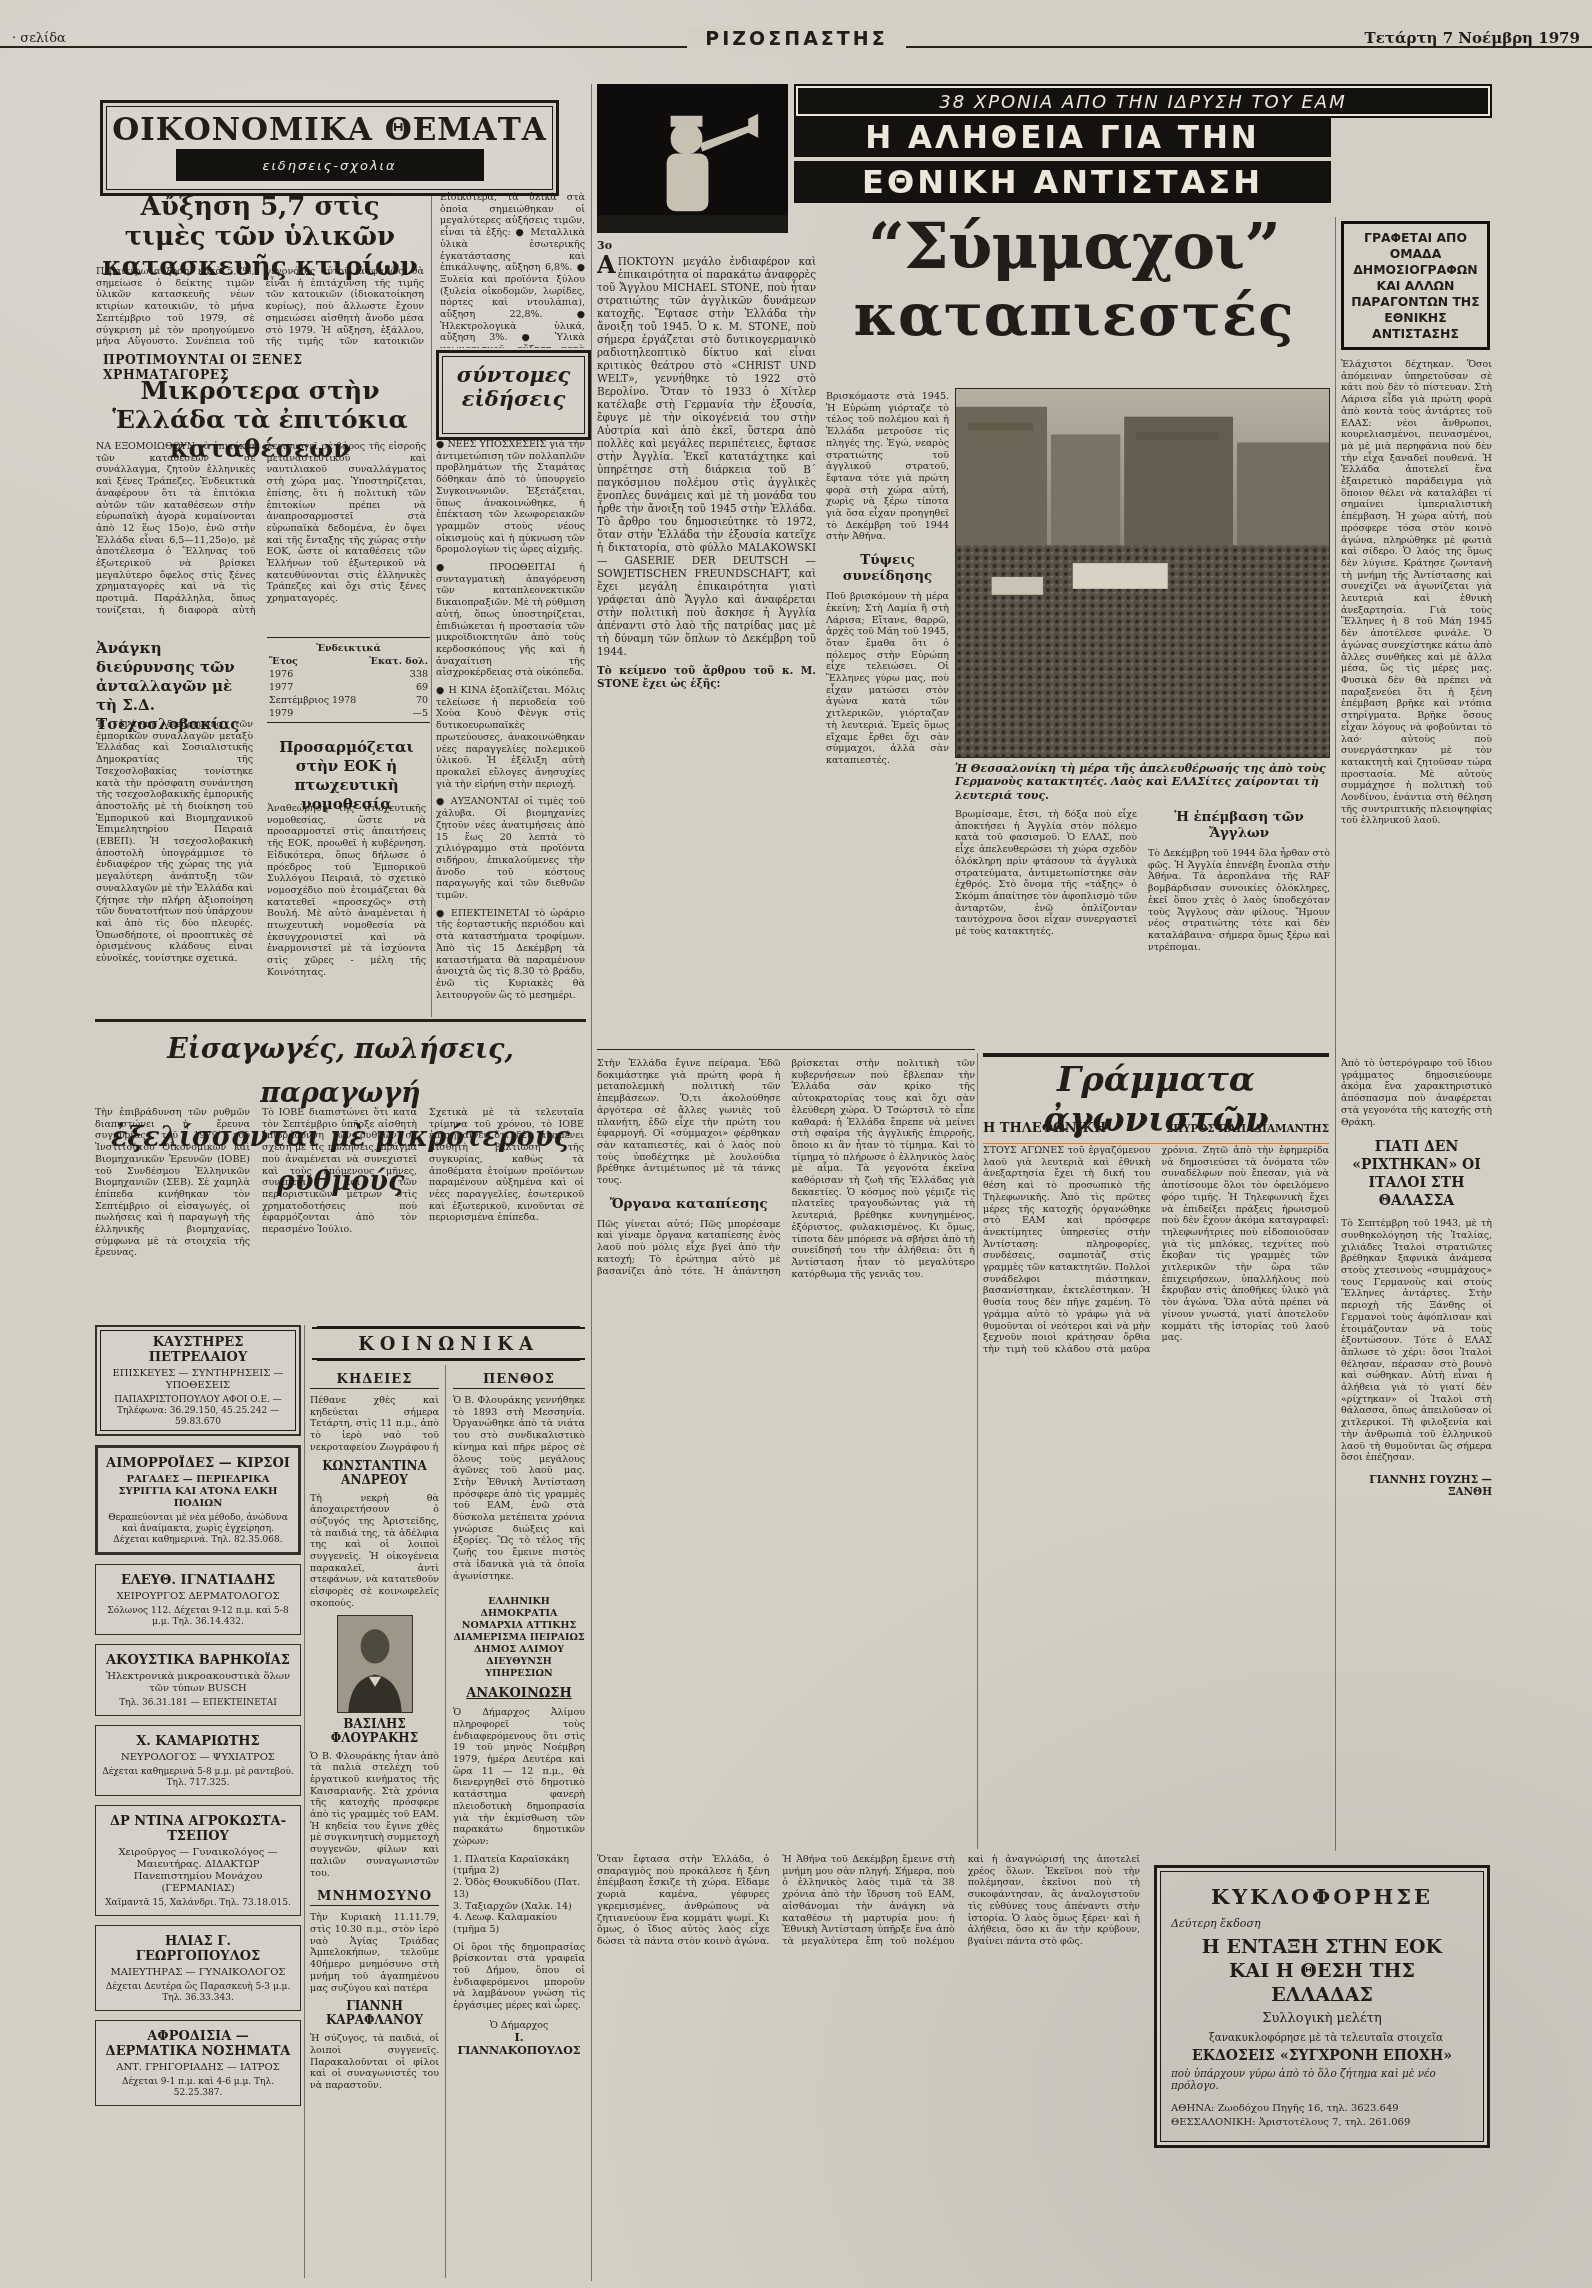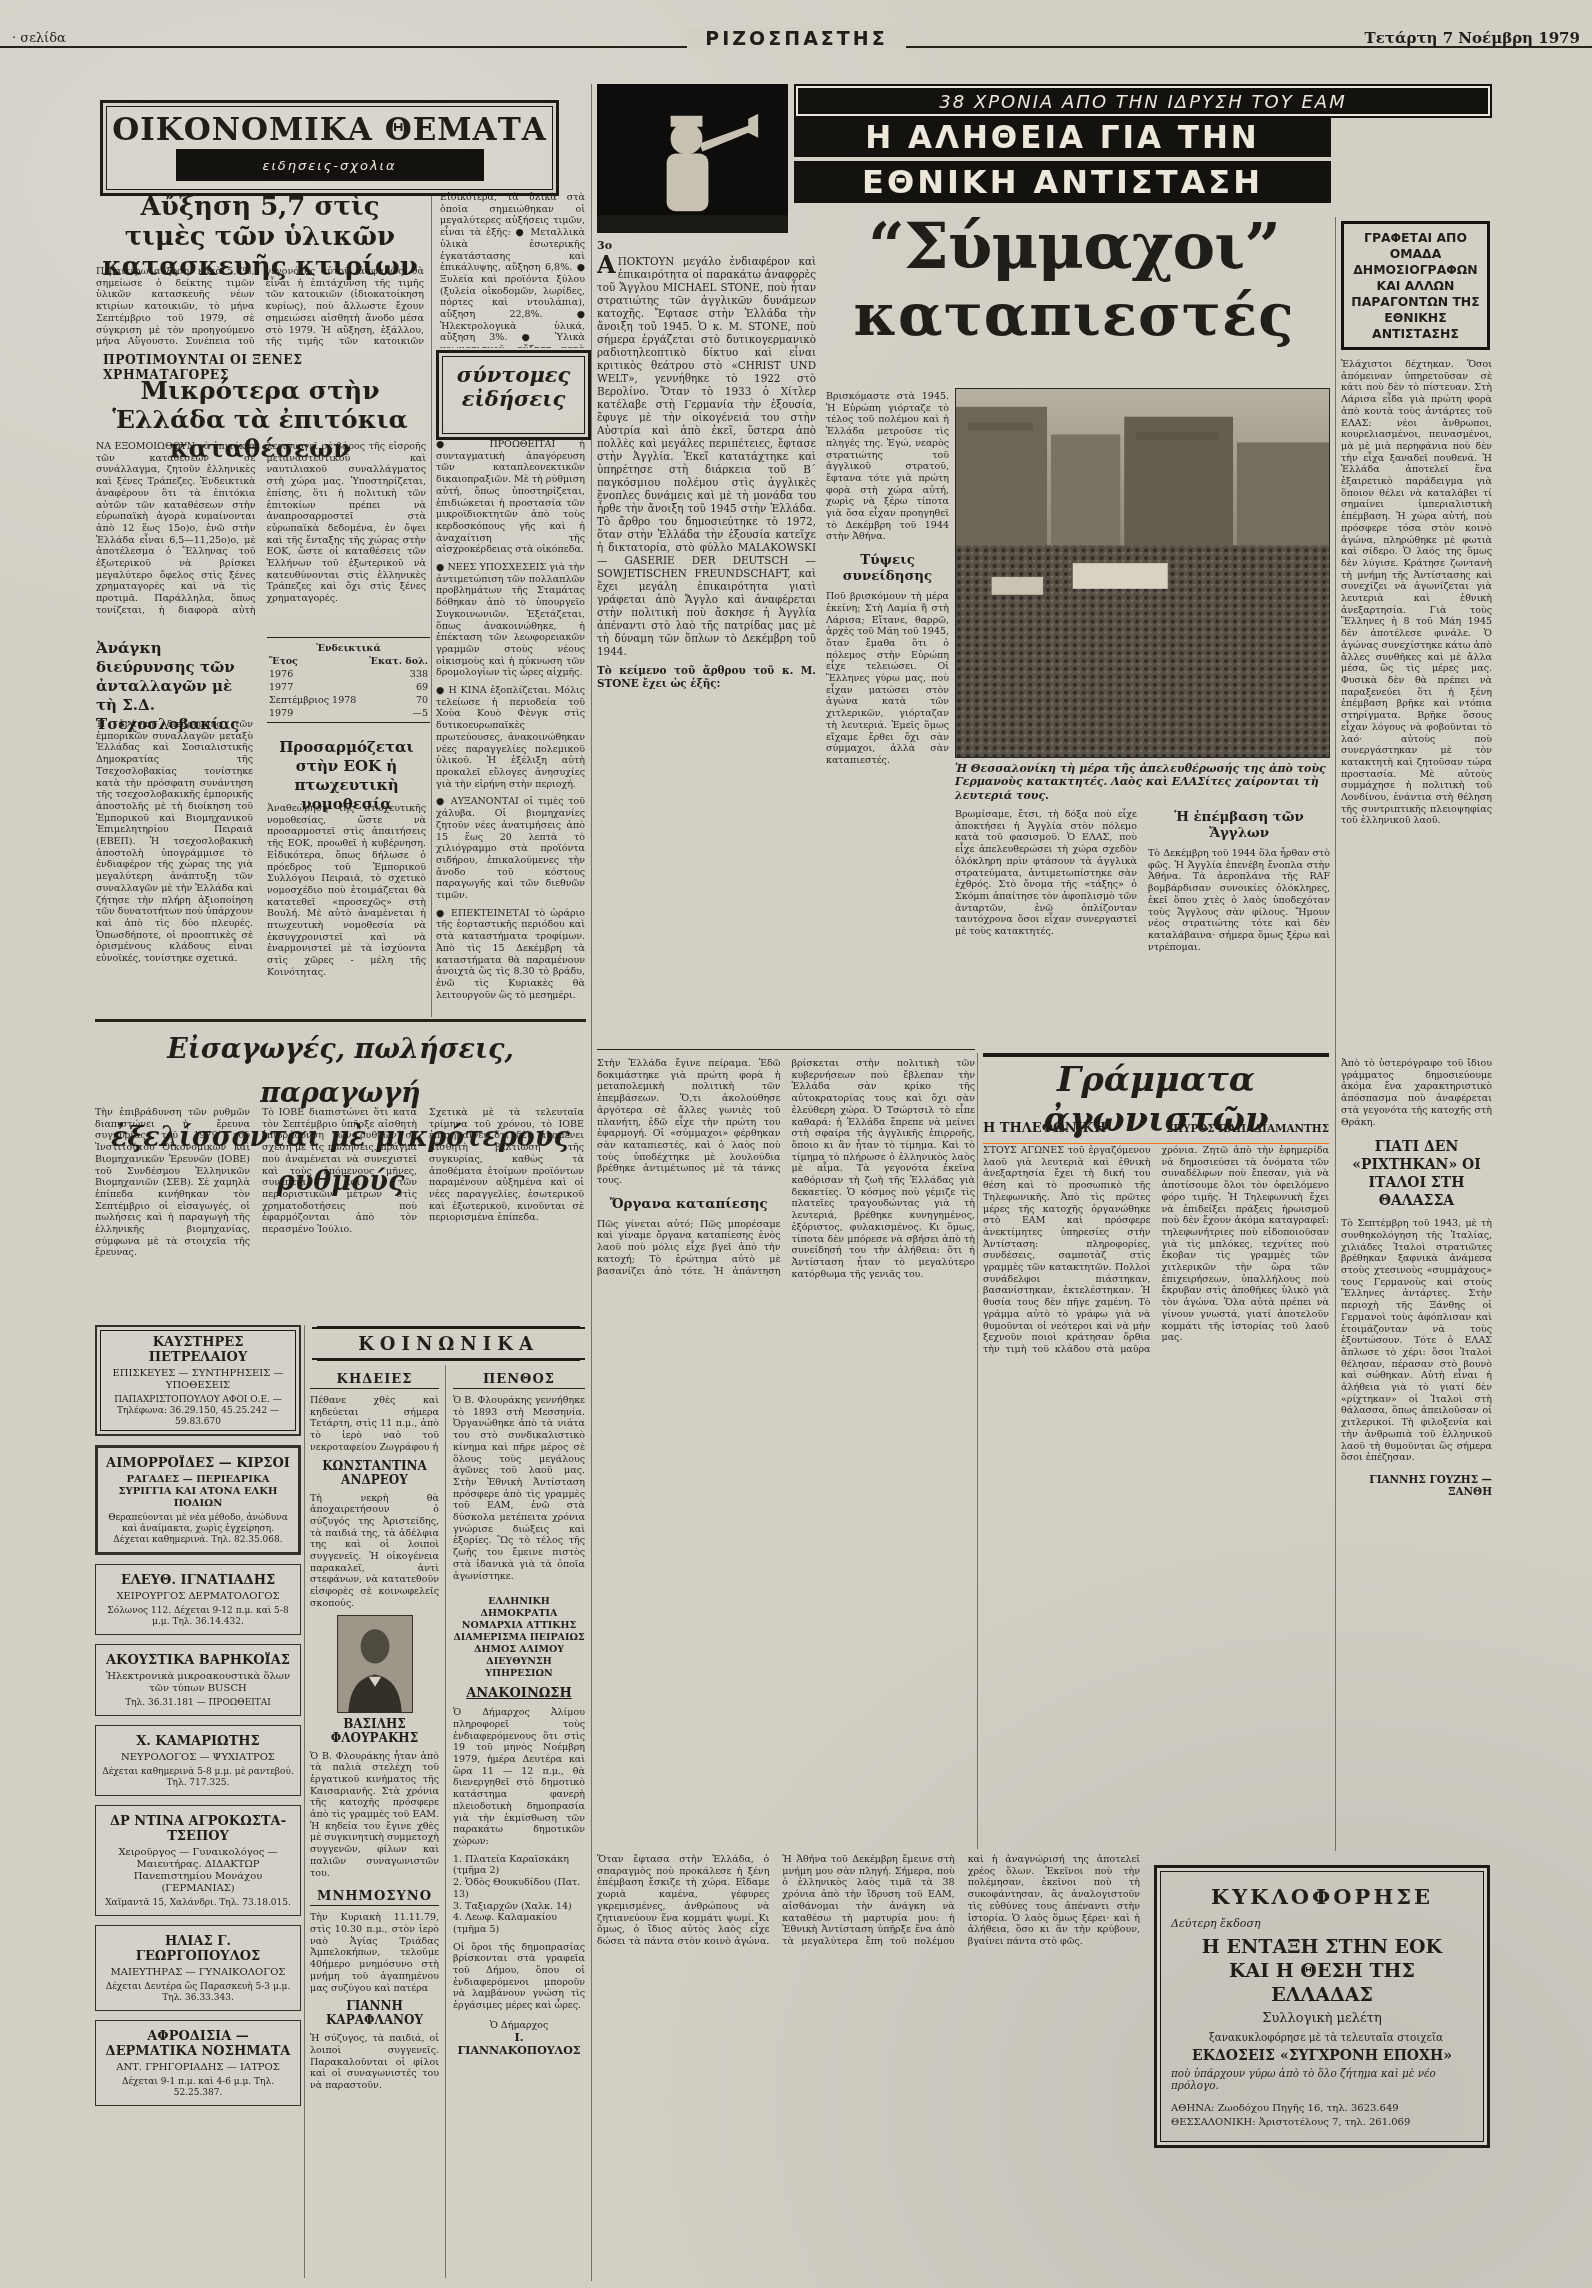--- a/index.html
+++ b/index.html
@@ -95,22 +95,22 @@
   </div>
 
   <div class="abs ctr bold" style="left:267px;top:738px;width:159px;font-size:15px;line-height:19px;">Προσαρμόζεται στὴν ΕΟΚ ἡ πτωχευτικὴ νομοθεσία</div>
   <div class="abs just t9" style="left:267px;top:802px;width:159px;height:215px;overflow:hidden;">Ἀναθεώρηση τῆς πτωχευτικῆς νομοθεσίας, ὥστε νὰ προσαρμοστεῖ στὶς ἀπαιτήσεις τῆς ΕΟΚ, προωθεῖ ἡ κυβέρνηση. Εἰδικότερα, ὅπως δήλωσε ὁ πρόεδρος τοῦ Ἐμπορικοῦ Συλλόγου Πειραιᾶ, τὸ σχετικὸ νομοσχέδιο ποὺ ἑτοιμάζεται θὰ κατατεθεῖ «προσεχῶς» στὴ Βουλή. Μὲ αὐτὸ ἀναμένεται ἡ πτωχευτικὴ νομοθεσία νὰ ἐκσυγχρονιστεῖ καὶ νὰ ἐναρμονιστεῖ μὲ τὰ ἰσχύοντα στὶς χῶρες - μέλη τῆς Κοινότητας.</div>
 
   <div class="abs dblbox ctr" style="left:436px;top:350px;width:149px;height:74px;padding-top:10px;">
     <div style="font-style:italic;font-weight:bold;font-size:21px;line-height:24px;">σύντομες</div>
     <div style="font-style:italic;font-weight:bold;font-size:21px;line-height:24px;">εἰδήσεις</div>
   </div>
   <div class="abs t9 just" style="left:436px;top:438px;width:149px;height:579px;overflow:hidden;">
+    <p>● ΝΕΕΣ ΥΠΟΣΧΕΣΕΙΣ γιὰ τὴν ἀντιμετώπιση τῶν πολλαπλῶν προβλημάτων τῆς Σταμάτας δόθηκαν ἀπὸ τὸ ὑπουργεῖο Συγκοινωνιῶν. Ἐξετάζεται, ὅπως ἀνακοινώθηκε, ἡ ἐπέκταση τῶν λεωφορειακῶν γραμμῶν στοὺς νέους οἰκισμοὺς καὶ ἡ πύκνωση τῶν δρομολογίων τὶς ὧρες αἰχμῆς.</p>
     <p>● ΠΡΟΩΘΕΙΤΑΙ ἡ συνταγματικὴ ἀπαγόρευση τῶν καταπλεονεκτικῶν δικαιοπραξιῶν. Μὲ τὴ ρύθμιση αὐτή, ὅπως ὑποστηρίζεται, ἐπιδιώκεται ἡ προστασία τῶν μικροϊδιοκτητῶν ἀπὸ τοὺς κερδοσκόπους γῆς καὶ ἡ ἀναχαίτιση τῆς αἰσχροκέρδειας στὰ οἰκόπεδα.</p>
-    <p>● ΝΕΕΣ ΥΠΟΣΧΕΣΕΙΣ γιὰ τὴν ἀντιμετώπιση τῶν πολλαπλῶν προβλημάτων τῆς Σταμάτας δόθηκαν ἀπὸ τὸ ὑπουργεῖο Συγκοινωνιῶν. Ἐξετάζεται, ὅπως ἀνακοινώθηκε, ἡ ἐπέκταση τῶν λεωφορειακῶν γραμμῶν στοὺς νέους οἰκισμοὺς καὶ ἡ πύκνωση τῶν δρομολογίων τὶς ὧρες αἰχμῆς.</p>
     <p>● Η ΚΙΝΑ ἐξοπλίζεται. Μόλις τελείωσε ἡ περιοδεία τοῦ Χοὺα Κουὸ Φὲνγκ στὶς δυτικοευρωπαϊκὲς πρωτεύουσες, ἀνακοινώθηκαν νέες παραγγελίες πολεμικοῦ ὑλικοῦ. Ἡ ἐξέλιξη αὐτὴ προκαλεῖ εὔλογες ἀνησυχίες γιὰ τὴν εἰρήνη στὴν περιοχή.</p>
     <p>● ΑΥΞΑΝΟΝΤΑΙ οἱ τιμὲς τοῦ χάλυβα. Οἱ βιομηχανίες ζητοῦν νέες ἀνατιμήσεις ἀπὸ 15 ἕως 20 λεπτὰ τὸ χιλιόγραμμο στὰ προϊόντα σιδήρου, ἐπικαλούμενες τὴν ἄνοδο τοῦ κόστους παραγωγῆς καὶ τῶν διεθνῶν τιμῶν.</p>
     <p>● ΕΠΕΚΤΕΙΝΕΤΑΙ τὸ ὡράριο τῆς ἑορταστικῆς περιόδου καὶ στὰ καταστήματα τροφίμων. Ἀπὸ τὶς 15 Δεκέμβρη τὰ καταστήματα θὰ παραμένουν ἀνοιχτὰ ὣς τὶς 8.30 τὸ βράδυ, ἐνῶ τὶς Κυριακὲς θὰ λειτουργοῦν ὣς τὸ μεσημέρι.</p>
   </div>
 
   <div class="hr" style="left:95px;top:1019px;width:491px;height:3px;"></div>
   <div class="abs ctr bold" style="left:95px;top:1027px;width:491px;font-style:italic;font-size:27px;line-height:44px;">
     <div>Εἰσαγωγές, πωλήσεις, παραγωγή</div>
     <div>ἐξελίσσονται μὲ μικρότερους ρυθμούς</div>
   </div>
@@ -132,21 +132,21 @@
       <div class="adc">Θεραπεύονται μὲ νέα μέθοδο, ἀνώδυνα καὶ ἀναίμακτα, χωρὶς ἐγχείρηση. Δέχεται καθημερινά. Τηλ. 82.35.068.</div>
     </div>
     <div class="adbox">
       <div class="adt">ΕΛΕΥΘ. ΙΓΝΑΤΙΑΔΗΣ</div>
       <div class="ads">ΧΕΙΡΟΥΡΓΟΣ ΔΕΡΜΑΤΟΛΟΓΟΣ</div>
       <div class="adc">Σόλωνος 112. Δέχεται 9-12 π.μ. καὶ 5-8 μ.μ. Τηλ. 36.14.432.</div>
     </div>
     <div class="adbox">
       <div class="adt">ΑΚΟΥΣΤΙΚΑ ΒΑΡΗΚΟΪΑΣ</div>
       <div class="ads">Ἠλεκτρονικὰ μικροακουστικὰ ὅλων τῶν τύπων BUSCH</div>
-      <div class="adc">Τηλ. 36.31.181 — ΠΡΟΩΘΕΙΤΑΙ</div>
+      <div class="adc">Τηλ. 36.31.181 — ΕΠΕΚΤΕΙΝΕΤΑΙ</div>
     </div>
     <div class="adbox">
       <div class="adt">Χ. ΚΑΜΑΡΙΩΤΗΣ</div>
       <div class="ads">ΝΕΥΡΟΛΟΓΟΣ — ΨΥΧΙΑΤΡΟΣ</div>
       <div class="adc">Δέχεται καθημερινὰ 5-8 μ.μ. μὲ ραντεβού. Τηλ. 717.325.</div>
     </div>
     <div class="adbox">
       <div class="adt">ΔΡ ΝΤΙΝΑ ΑΓΡΟΚΩΣΤΑ-ΤΣΕΠΟΥ</div>
       <div class="ads">Χειροῦργος — Γυναικολόγος — Μαιευτήρας. ΔΙΔΑΚΤΩΡ Πανεπιστημίου Μονάχου (ΓΕΡΜΑΝΙΑΣ)</div>
       <div class="adc">Χαϊμαντᾶ 15, Χαλάνδρι. Τηλ. 73.18.015.</div>

